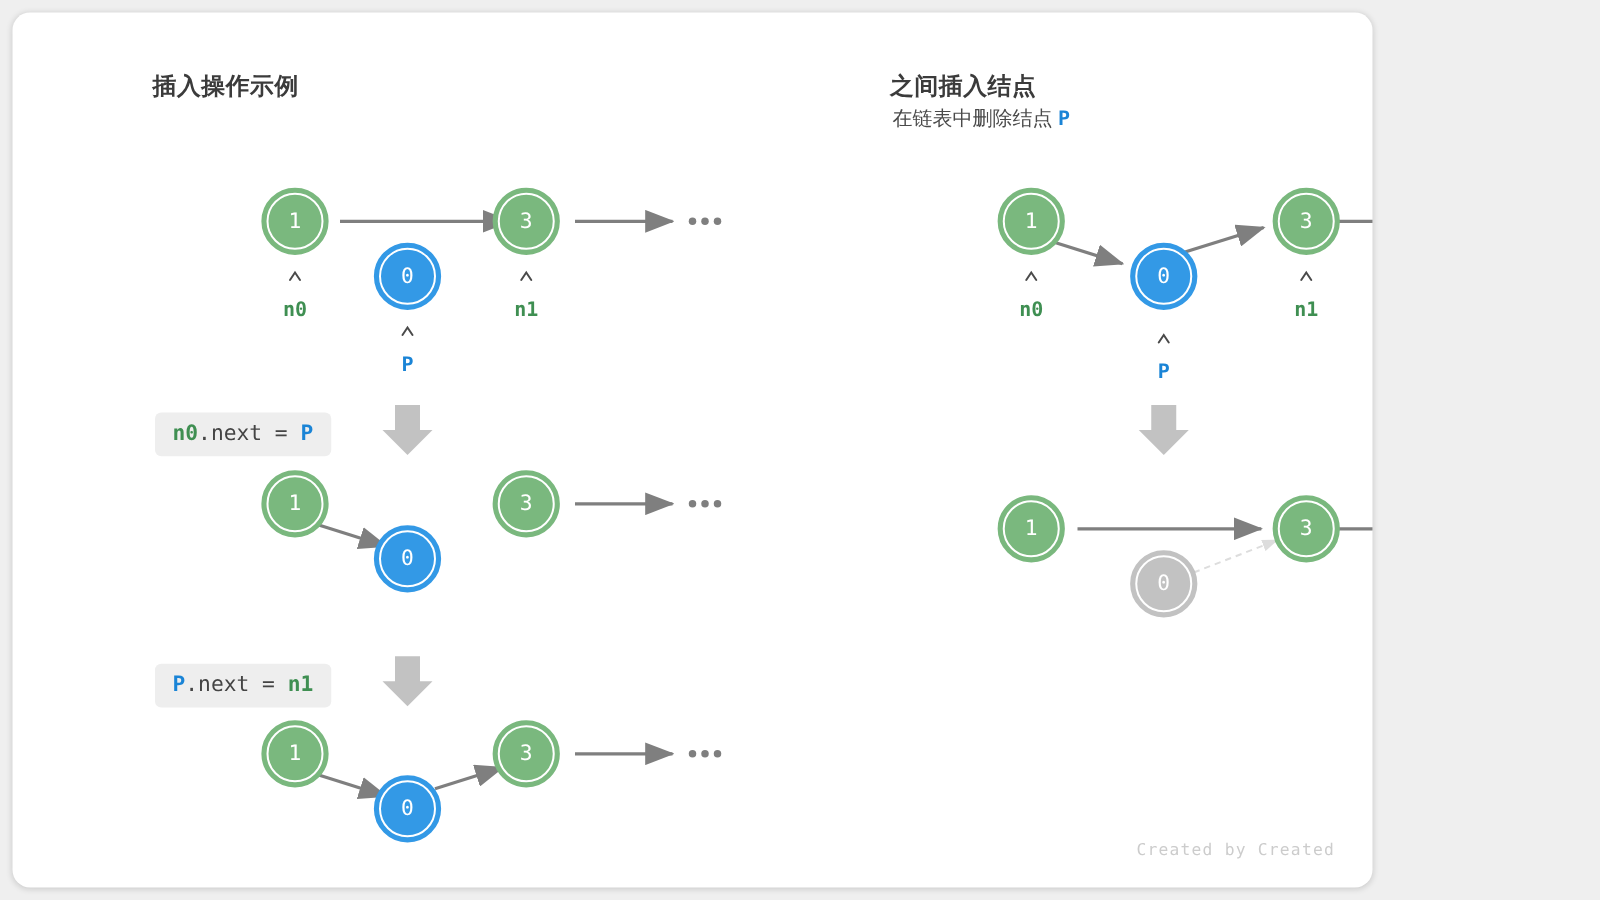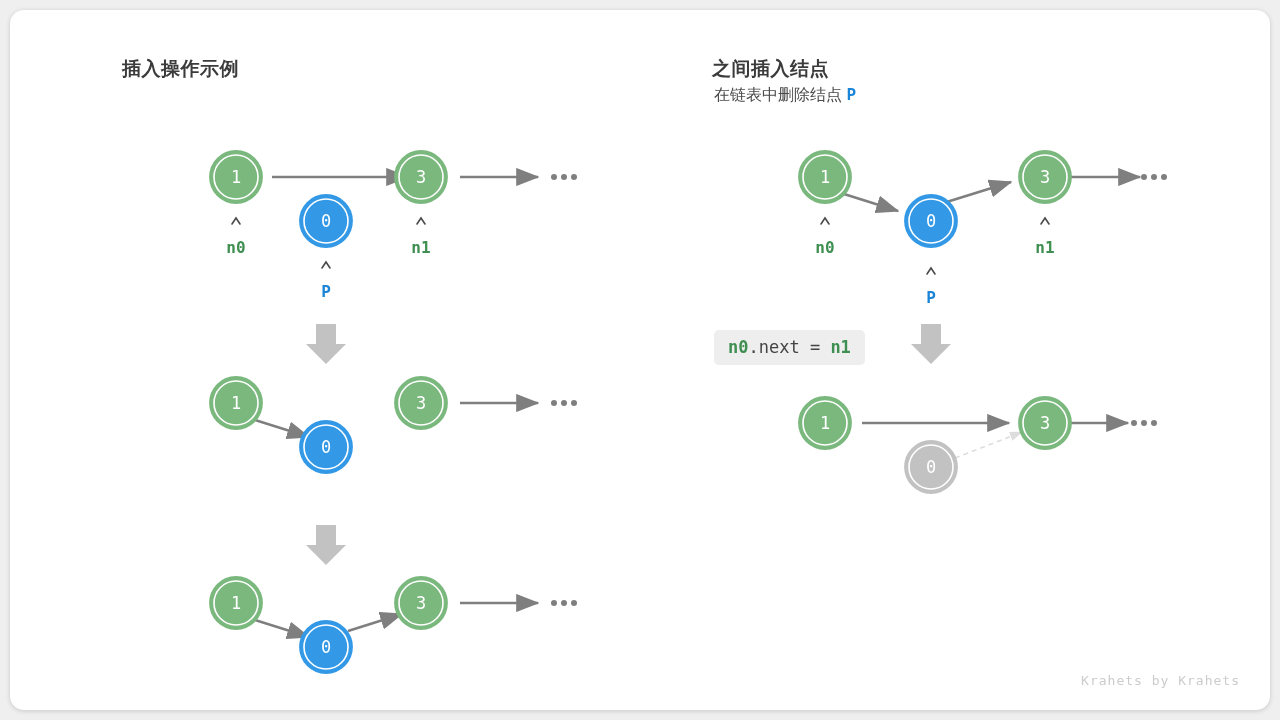--- a/index.html
+++ b/index.html
@@ -5,21 +5,21 @@
   html,body{margin:0;padding:0;}
   body{
     width:1280px;height:720px;
     background:#efefef;
     font-family:"Liberation Sans", sans-serif;
     overflow:hidden;
   }
   #card{
     position:absolute;
     left:10px; top:10px;
-    width:1260px; height:700px;
+    width:1088px; height:700px;
     background:#ffffff;
     border-radius:14px;
     box-shadow:0 1px 5px rgba(0,0,0,0.16);
     overflow:hidden;
   }
   .panel-title{
     position:absolute;
     font-size:19px;
     font-weight:bold;
     color:#3b3b3b;
@@ -79,30 +79,33 @@
   .caret{stroke:#4a4a4a;stroke-width:1.6;fill:none;stroke-linecap:round;}
   .dots circle{fill:#7f7f7f;}
 </style>
 </head>
 <body>
 
 <div id="card">
 
   <div class="panel-title" style="left:112px; top:46px;">插入操作示例</div>
 
-
+  <div class="codebox" style="left:114px; top:320px;">
+    <span class="green-id">n0</span><span>.next = </span><span class="blue-id">P</span>
+  </div>
+
+  <div class="codebox" style="left:114px; top:521px;">
+    <span class="blue-id">P</span><span>.next = </span><span class="green-id">n1</span>
+  </div>
 
   <div class="panel-title" style="left:702px; top:46px;">之间插入结点</div>
   <div class="panel-sub" style="left:704px; top:75px;">
     <span class="seg">在链表中删除结点 </span><span class="mono blue-id">P</span>
   </div>
 
-  <div class="codebox" style="left:704px; top:320px;">
-    <span class="green-id">n0</span><span>.next = </span><span class="green-id">n1</span>
-  </div>
 
   <svg width="1260" height="700" viewBox="0 0 1260 700">
     <defs>
       <marker id="arrowgray" markerWidth="9" markerHeight="7" refX="8.4" refY="3.5" orient="auto">
         <path d="M0,0 L9,3.5 L0,7 z" fill="#7f7f7f"></path>
       </marker>
       <marker id="arrowlight" markerWidth="8" markerHeight="6" refX="7.6" refY="3" orient="auto">
         <path d="M0,0 L8,3 L0,6 z" fill="#dddddd"></path>
       </marker>
     </defs>
@@ -264,14 +267,14 @@
         <text class="node-label" x="1035" y="413">3</text>
       </g>
       <g class="dots">
         <circle cx="1124" cy="413" r="3"></circle>
           <circle cx="1134" cy="413" r="3"></circle>
           <circle cx="1144" cy="413" r="3"></circle>
       </g>
     </g>
   </svg>
 
-  <div class="credit">Krahets by Krahets</div>
+  <div class="credit">Created by Created</div>
 </div>
 
 </body></html>

